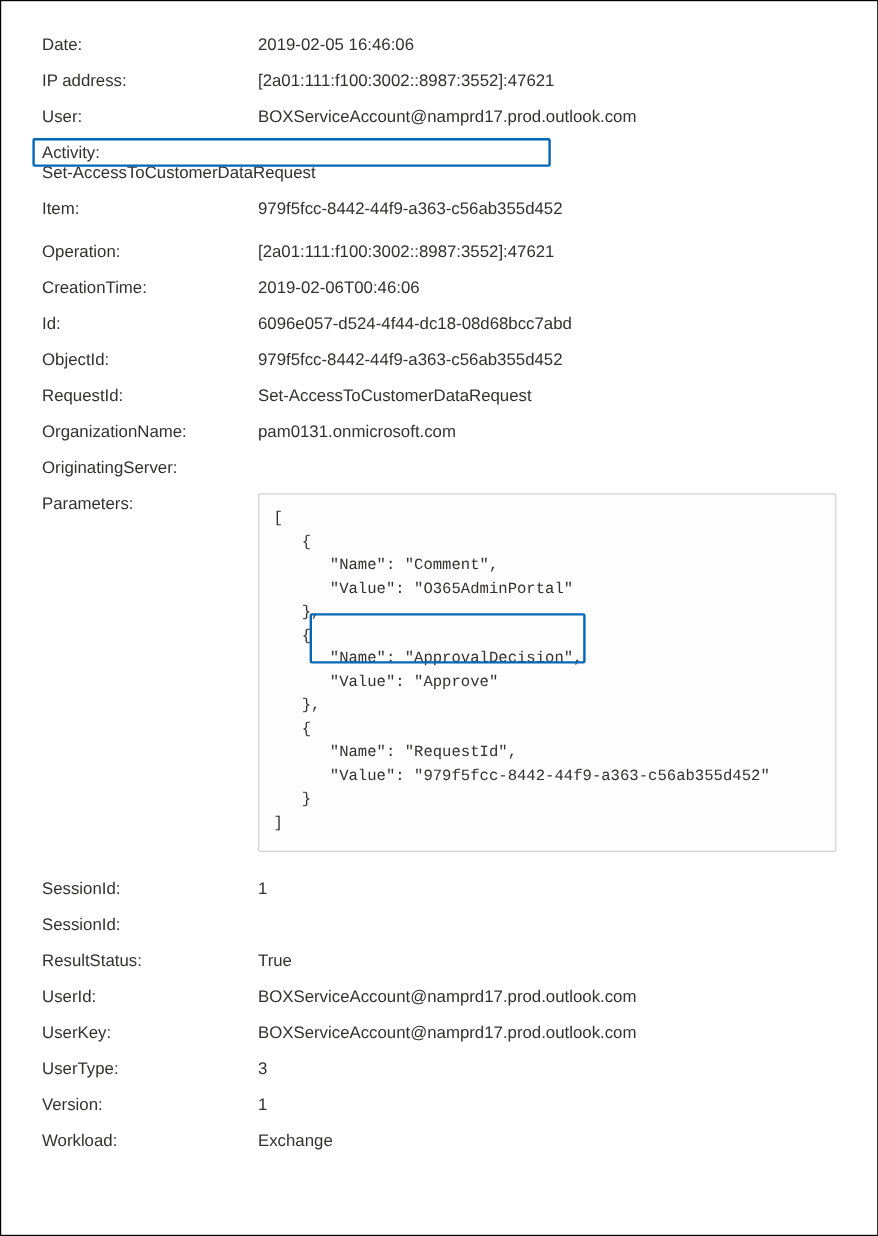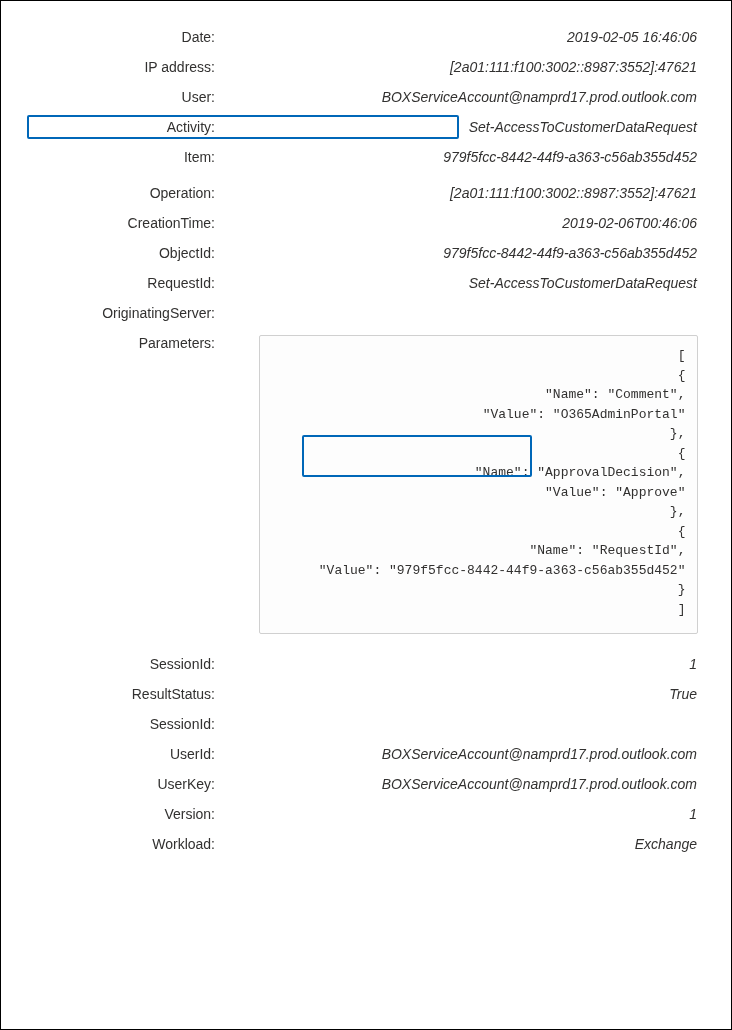--- a/index.html
+++ b/index.html
@@ -10,39 +10,38 @@
       background: #fff;
       width: 732px;
       height: 1030px;
       border: 1px solid #000;
       padding: 28px 34px 28px 34px;
     }
     .row {
       display: flex;
       align-items: flex-start;
       margin-bottom: 14px;
-      text-align: right;
     }
     .label {
       width: 180px;
       flex-shrink: 0;
       font-weight: 400;
       color: #323130;
     }
     .value {
       flex: 1;
       color: #323130;
       word-break: break-word;
-      font-style: italic;
     }
     .section-gap {
       height: 6px;
     }
     .highlight-row {
       position: relative;
+      flex-direction: column;
     }
     .highlight-box {
       position: absolute;
       border: 2px solid #0067b8;
       border-radius: 2px;
       pointer-events: none;
     }
     .h1 {
       top: -4px;
       left: -8px;
@@ -107,38 +106,46 @@
     <div class="label">Operation:</div>
     <div class="value">[2a01:111:f100:3002::8987:3552]:47621</div>
   </div>
 
   <div class="row">
     <div class="label">CreationTime:</div>
     <div class="value">2019-02-06T00:46:06</div>
   </div>
 
 
+  <div class="row">
+    <div class="label">Id:</div>
+    <div class="value">6096e057-d524-4f44-dc18-08d68bcc7abd</div>
+  </div>
 
   <div class="row">
     <div class="label">ObjectId:</div>
     <div class="value">979f5fcc-8442-44f9-a363-c56ab355d452</div>
   </div>
 
   <div class="row">
     <div class="label">RequestId:</div>
     <div class="value">Set-AccessToCustomerDataRequest</div>
   </div>
 
 
+  <div class="row">
+    <div class="label">OrganizationName:</div>
+    <div class="value">pam0131.onmicrosoft.com</div>
+  </div>
 
   <div class="row">
     <div class="label">OriginatingServer:</div>
   </div>
 
-  <div class="row" style="margin-bottom:22px;gap:44px;">
+  <div class="row" style="margin-bottom:22px;">
     <div class="label">Parameters:</div>
     <div class="code-block"><span>[
    {
       "Name": "Comment",
       "Value": "O365AdminPortal"
    },
    {
       "Name": "ApprovalDecision",
       "Value": "Approve"
    },
@@ -148,39 +155,43 @@
    }
 ]</span><div class="highlight-box h2"></div></div>
   </div>
 
   <div class="row">
     <div class="label">SessionId:</div>
     <div class="value">1</div>
   </div>
 
   <div class="row">
+    <div class="label">SessionId:</div>
+    <div class="value"></div>
+  </div>
+
+  <div class="row">
     <div class="label">ResultStatus:</div>
     <div class="value">True</div>
   </div>
 
   <div class="row">
-    <div class="label">SessionId:</div>
-    <div class="value"></div>
-  </div>
-
-  <div class="row">
     <div class="label">UserId:</div>
     <div class="value">BOXServiceAccount@namprd17.prod.outlook.com</div>
   </div>
 
   <div class="row">
     <div class="label">UserKey:</div>
     <div class="value">BOXServiceAccount@namprd17.prod.outlook.com</div>
   </div>
 
+  <div class="row">
+    <div class="label">UserType:</div>
+    <div class="value">3</div>
+  </div>
 
   <div class="row">
     <div class="label">Version:</div>
     <div class="value">1</div>
   </div>
 
   <div class="row" style="margin-bottom:0;">
     <div class="label">Workload:</div>
     <div class="value">Exchange</div>
   </div>

